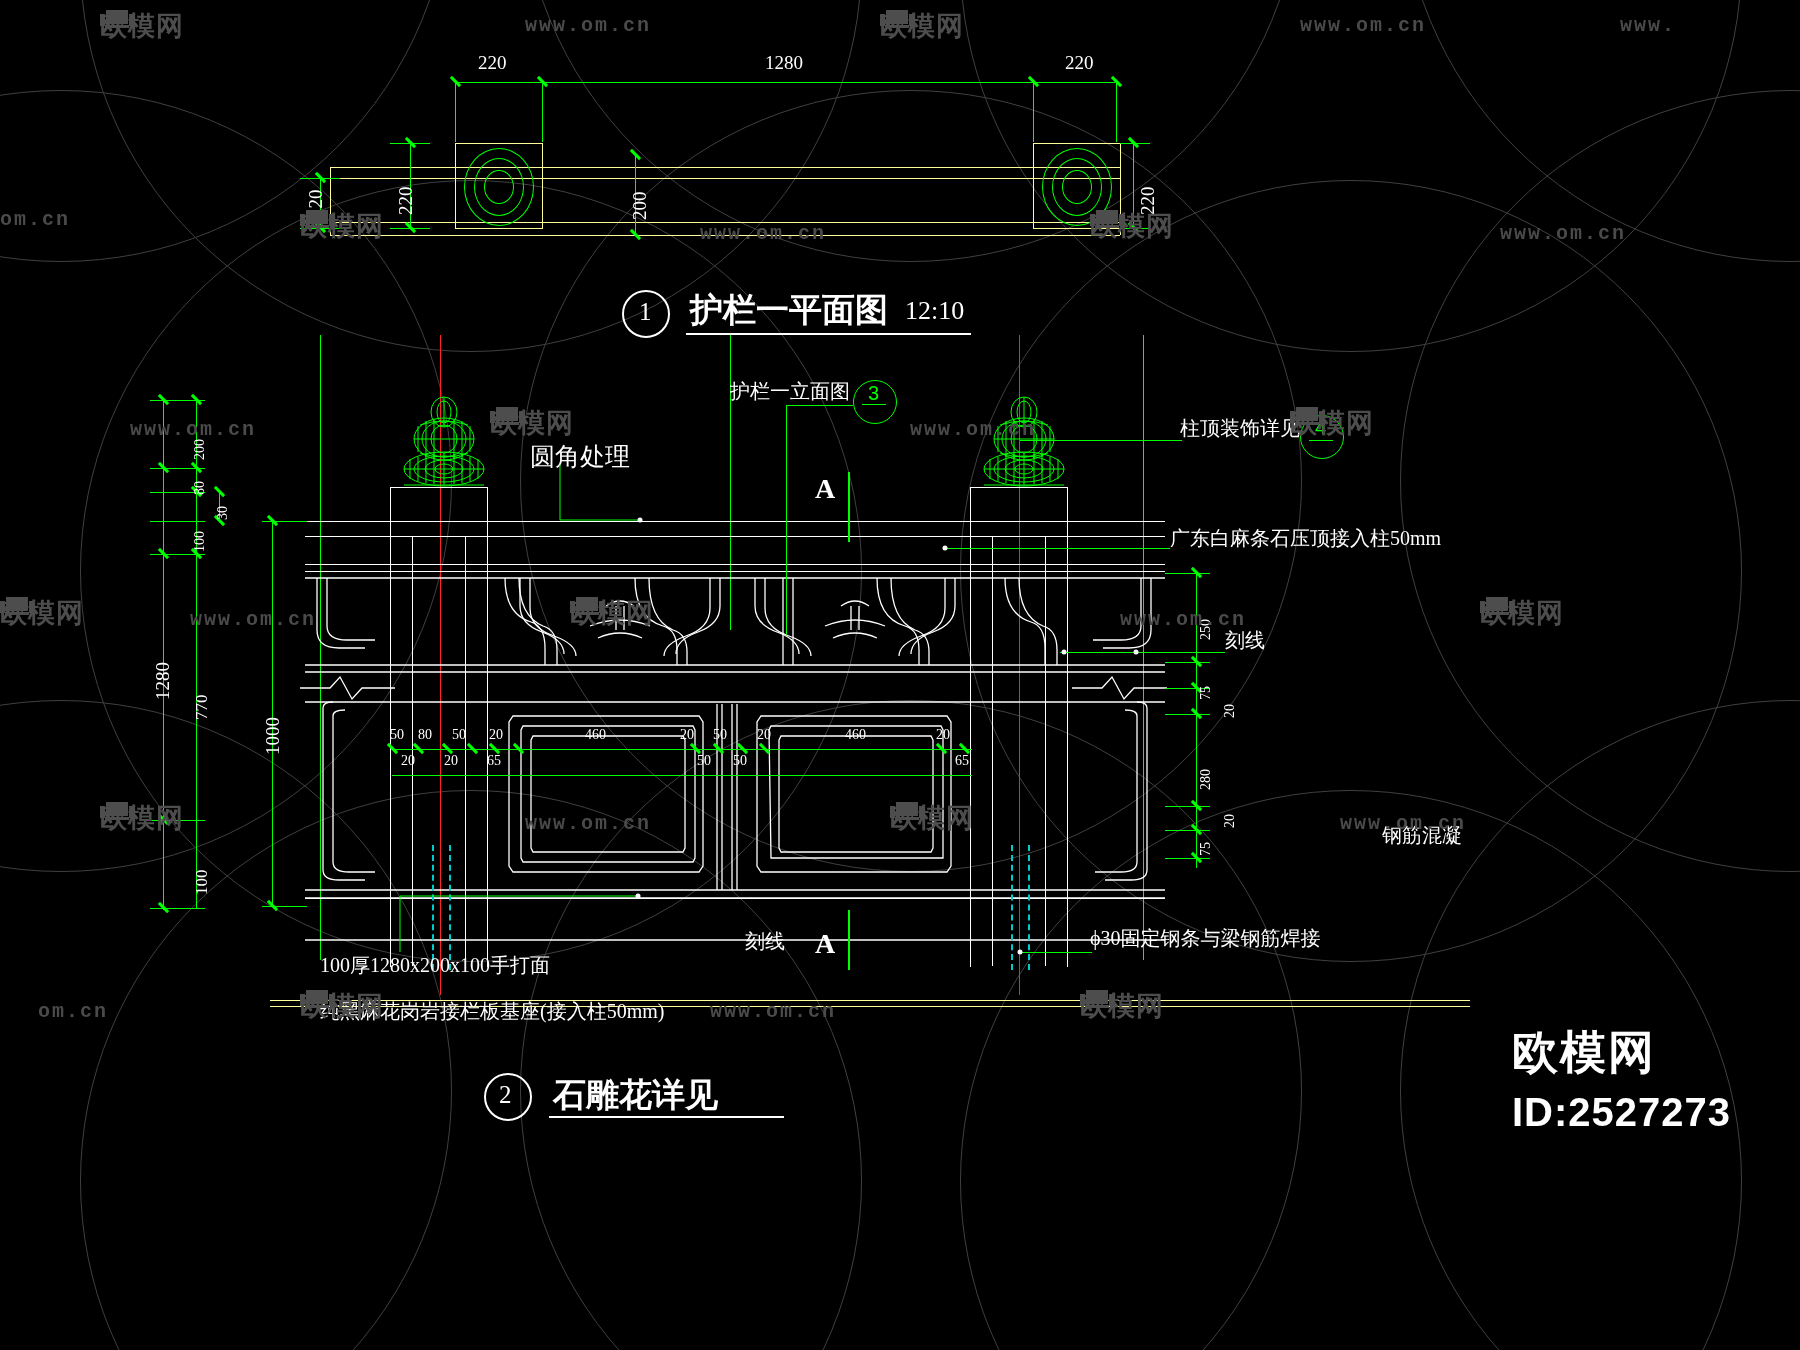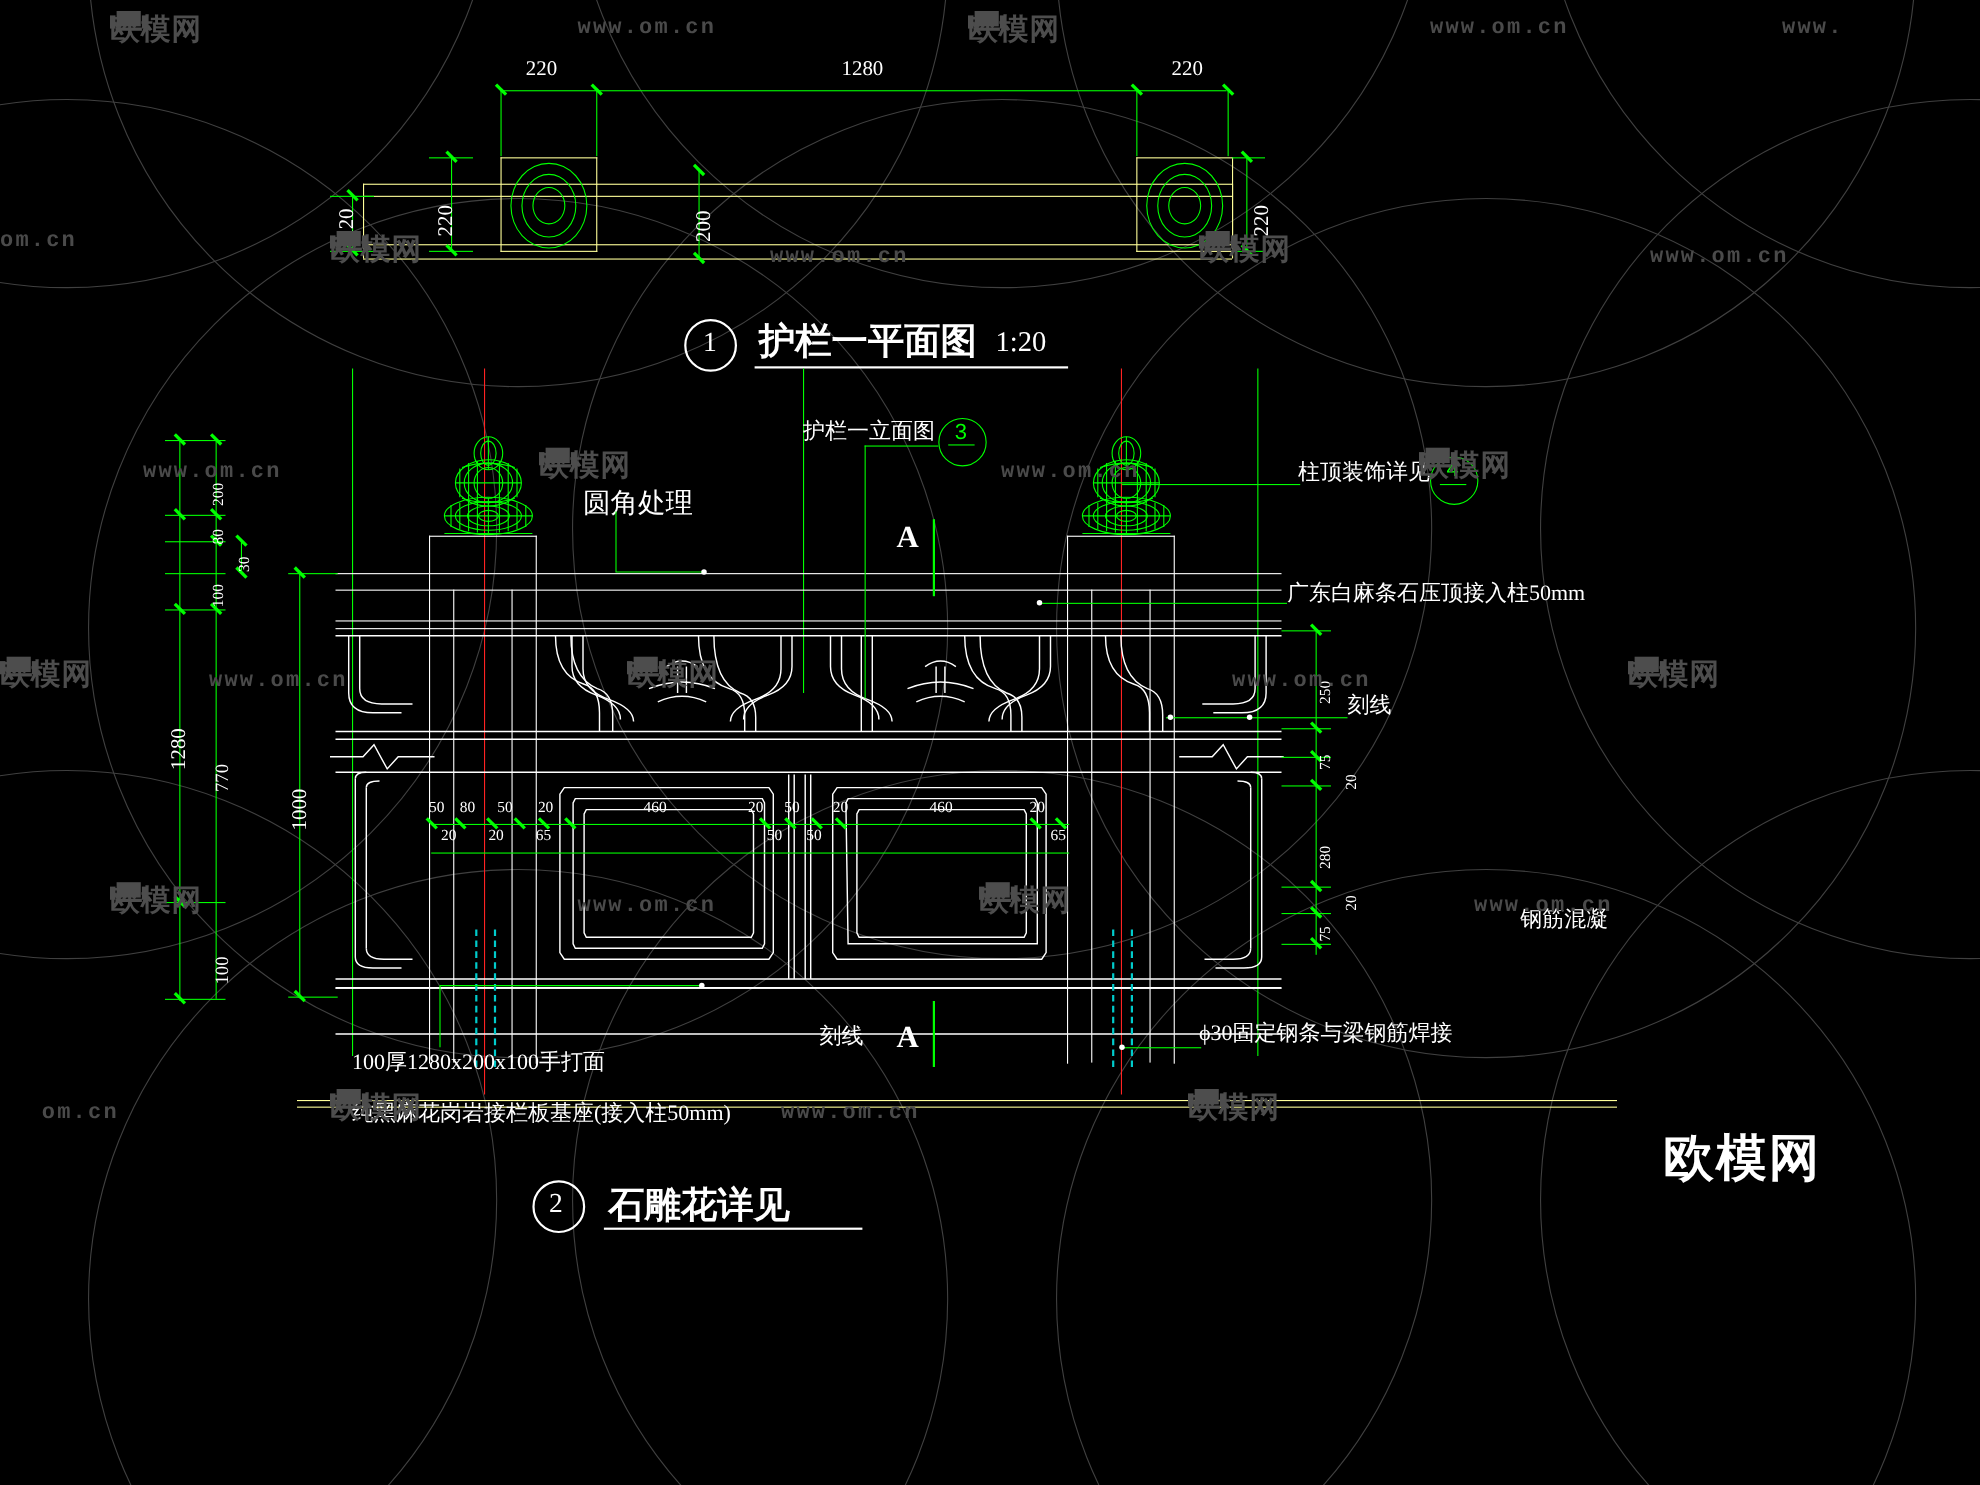--- a/index.html
+++ b/index.html
@@ -112,21 +112,21 @@
   <div class="vl" style="left:1133px;top:143px;height:85px;"></div>
   <div class="tick" style="left:1127px;top:141px;"></div>
   <div class="tick" style="left:1127px;top:226px;"></div>
   <div class="hl" style="left:1120px;top:143px;width:30px;"></div>
   <div class="hl" style="left:1120px;top:228px;width:30px;"></div>
   <div class="dim vert" style="left:1137px;top:215px;">220</div>
 
   <div class="circ" style="left:622px;top:290px;width:44px;height:44px;"></div>
   <div class="txt" style="left:639px;top:298px;font-size:25px;">1</div>
   <div class="txt" style="left:690px;top:288px;font-size:33px;font-weight:bold;">护栏一平面图</div>
-  <div class="txt" style="left:905px;top:296px;font-size:26px;">1:20</div>
+  <div class="txt" style="left:905px;top:296px;font-size:26px;">12:10</div>
   <div class="ul" style="left:686px;top:333px;width:285px;"></div>
 
   <div class="rl" style="left:440px;top:335px;height:660px;"></div>
   <div class="rl" style="left:1019px;top:335px;height:660px;"></div>
   <div class="vl" style="left:320px;top:335px;height:625px;"></div>
   <div class="vl" style="left:1143px;top:335px;height:625px;"></div>
   <div class="vl" style="left:730px;top:335px;height:295px;"></div>
 
   <div class="wl" style="left:305px;top:521px;width:860px;height:1px;"></div>
   <div class="wl" style="left:305px;top:536px;width:860px;height:1px;"></div>
@@ -590,14 +590,15 @@
         <g fill="#4d4d4d">
           <rect x="0" y="6" width="5" height="12"></rect>
           <rect x="29" y="6" width="5" height="12"></rect>
           <rect x="6" y="2" width="22" height="14"></rect>
           <rect x="5" y="17" width="24" height="3"></rect>
         </g>
       </svg><span>欧模网</span>
   </div>
 
   <div class="brand" style="left:1512px;top:1022px;font-size:46px;letter-spacing:2px;">欧模网</div>
+  <div class="brand" style="left:1512px;top:1090px;font-size:40px;letter-spacing:1px;">ID:2527273</div>
 
 </div>
 
 </body></html>

